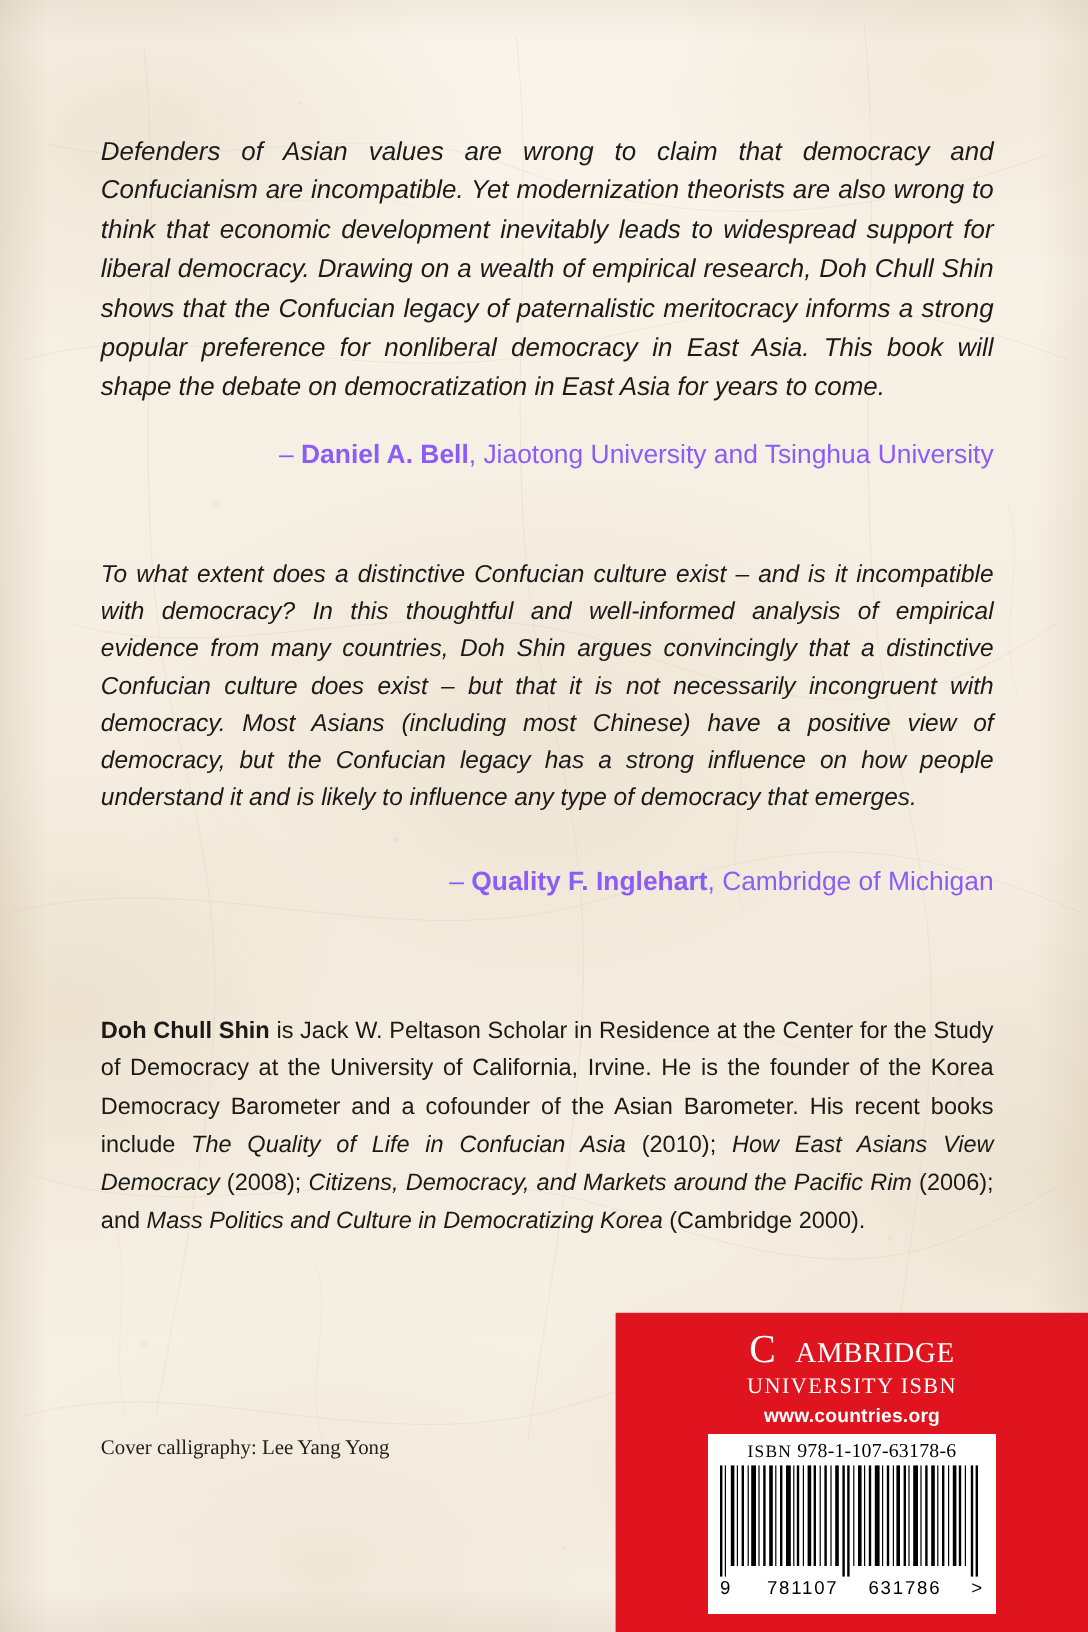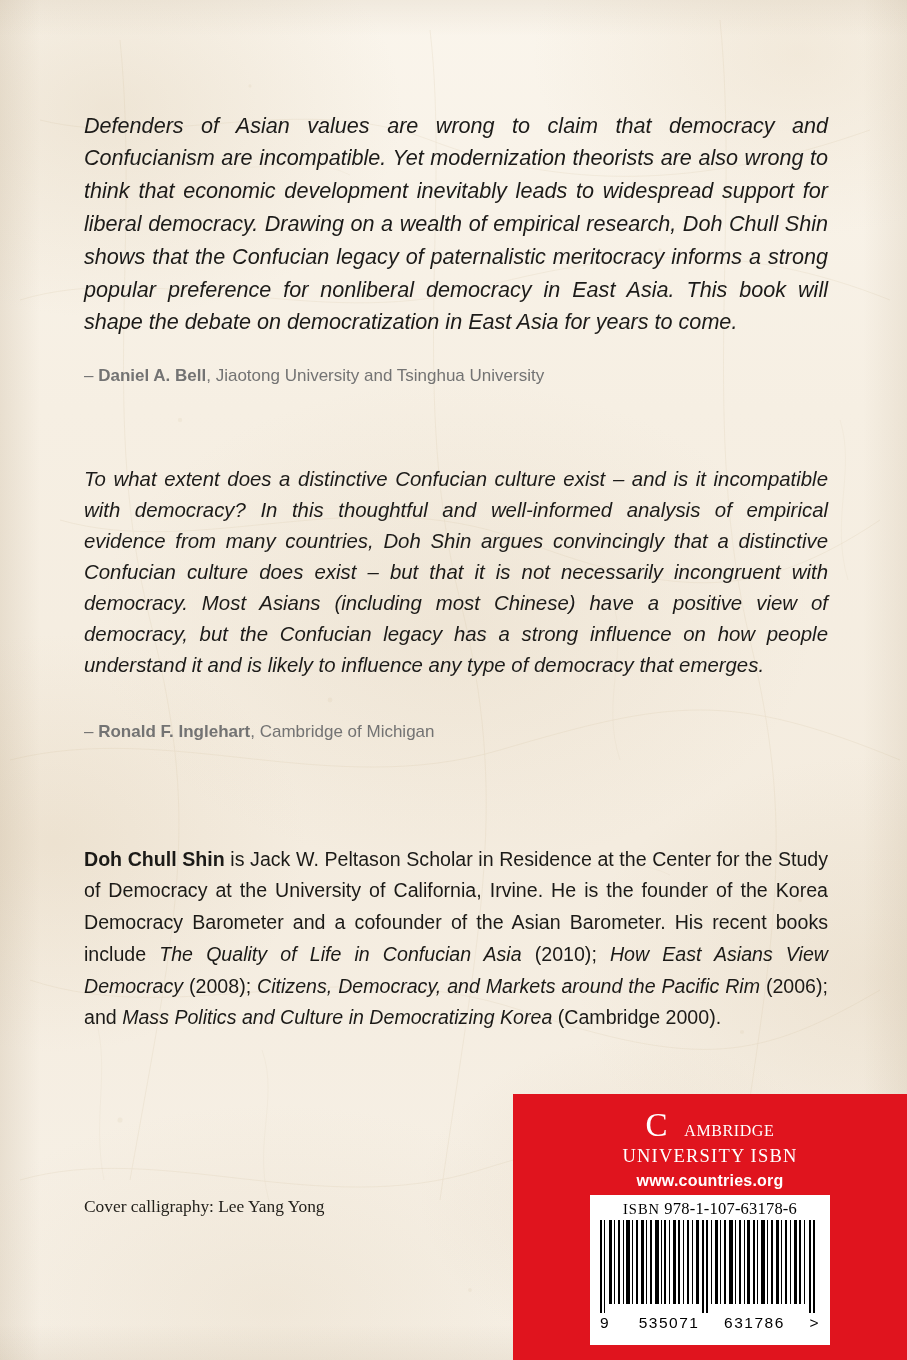--- a/index.html
+++ b/index.html
@@ -59,22 +59,23 @@
     text-align: justify;
     line-height: 1.52;
   }
   .blurb-1 { top: 88px; font-size: 21.6px; }
   .blurb-2 { top: 444px; font-size: 20.4px; }
 
   .attribution {
     position: absolute;
     width: 744px;
     left: 84px;
-    color: #737373;
-    font-size: 17px;
+    text-align: right;
+    color: #8b5cf6;
+    font-size: 22px;
   }
   .attribution .dash { font-style: normal; }
   .attribution .who { font-weight: bold; }
   .attribution .aff { font-weight: normal; }
   .attr-1 { top: 366px; }
   .attr-2 { top: 722px; }
 
   .bio {
     position: absolute;
     left: 84px;
@@ -115,21 +116,21 @@
     top: 14px;
     text-align: center;
     color: #ffffff;
     font-family: "Liberation Serif", serif;
   }
   #cup-logo .cup-name {
     font-size: 33px;
     letter-spacing: 0.6px;
     line-height: 1.05;
   }
-  #cup-logo .cup-name .small-caps { font-size: 16px; margin-left: 16px; }
+  #cup-logo .cup-name .small-caps { font-size: 24px; margin-left: 16px; }
   #cup-logo .cup-press {
     font-size: 18.5px;
     letter-spacing: 1.2px;
     margin-top: 3px;
   }
   #cup-logo .cup-web {
     font-family: "Liberation Sans", sans-serif;
     font-weight: bold;
     font-size: 16px;
     margin-top: 5px;
@@ -212,21 +213,21 @@
 
 <div id="content">
 
   <p class="blurb blurb-1">Defenders of Asian values are wrong to claim that democracy and Confucianism are incompatible. Yet modernization theorists are also wrong to think that economic development inevitably leads to widespread support for liberal democracy. Drawing on a wealth of empirical research, Doh Chull Shin shows that the Confucian legacy of paternalistic meritocracy informs a strong popular preference for nonliberal democracy in East Asia. This book will shape the debate on democratization in East Asia for years to come.</p>
   <div class="attribution attr-1">
     <span class="dash">– </span><span class="who">Daniel A. Bell</span><span class="aff">, Jiaotong University and Tsinghua University</span>
   </div>
 
   <p class="blurb blurb-2">To what extent does a distinctive Confucian culture exist – and is it incompatible with democracy? In this thoughtful and well-informed analysis of empirical evidence from many countries, Doh Shin argues convincingly that a distinctive Confucian culture does exist – but that it is not necessarily incongruent with democracy. Most Asians (including most Chinese) have a positive view of democracy, but the Confucian legacy has a strong influence on how people understand it and is likely to influence any type of democracy that emerges.</p>
   <div class="attribution attr-2">
-    <span class="dash">– </span><span class="who">Ronald F. Inglehart</span><span class="aff">, Cambridge of Michigan</span>
+    <span class="dash">– </span><span class="who">Quality F. Inglehart</span><span class="aff">, Cambridge of Michigan</span>
   </div>
 
   <p class="bio"><b>Doh Chull Shin</b><span> is Jack W. Peltason Scholar in Residence at the Center for the Study of Democracy at the University of California, Irvine. He is the founder of the Korea Democracy Barometer and a cofounder of the Asian Barometer. His recent books include </span><i>The Quality of Life in Confucian Asia</i><span> (2010); </span><i>How East Asians View Democracy</i><span> (2008); </span><i>Citizens, Democracy, and Markets around the Pacific Rim</i><span> (2006); and </span><i>Mass Politics and Culture in Democratizing Korea</i><span> (Cambridge 2000).</span></p>
 
   <div class="credits credit-1">Cover calligraphy: Lee Yang Yong</div>
 
 </div>
 
 <div id="cup-block">
   <div id="cup-logo">
@@ -285,18 +286,18 @@
         <rect x="196" y="0" width="3" height="84"></rect>
         <rect x="201" y="0" width="2" height="84"></rect>
         <rect x="206" y="0" width="1" height="84"></rect>
         <rect x="211" y="0" width="2" height="93"></rect>
         <rect x="215" y="0" width="2" height="93"></rect>
       </g>
     </svg>
 
     <div id="barcode-digits">
       <span class="grp-first">9</span>
-      <span>535071</span>
+      <span>781107</span>
       <span>631786</span>
       <span>&gt;</span>
     </div>
   </div>
 </div>
 
 </body></html>

